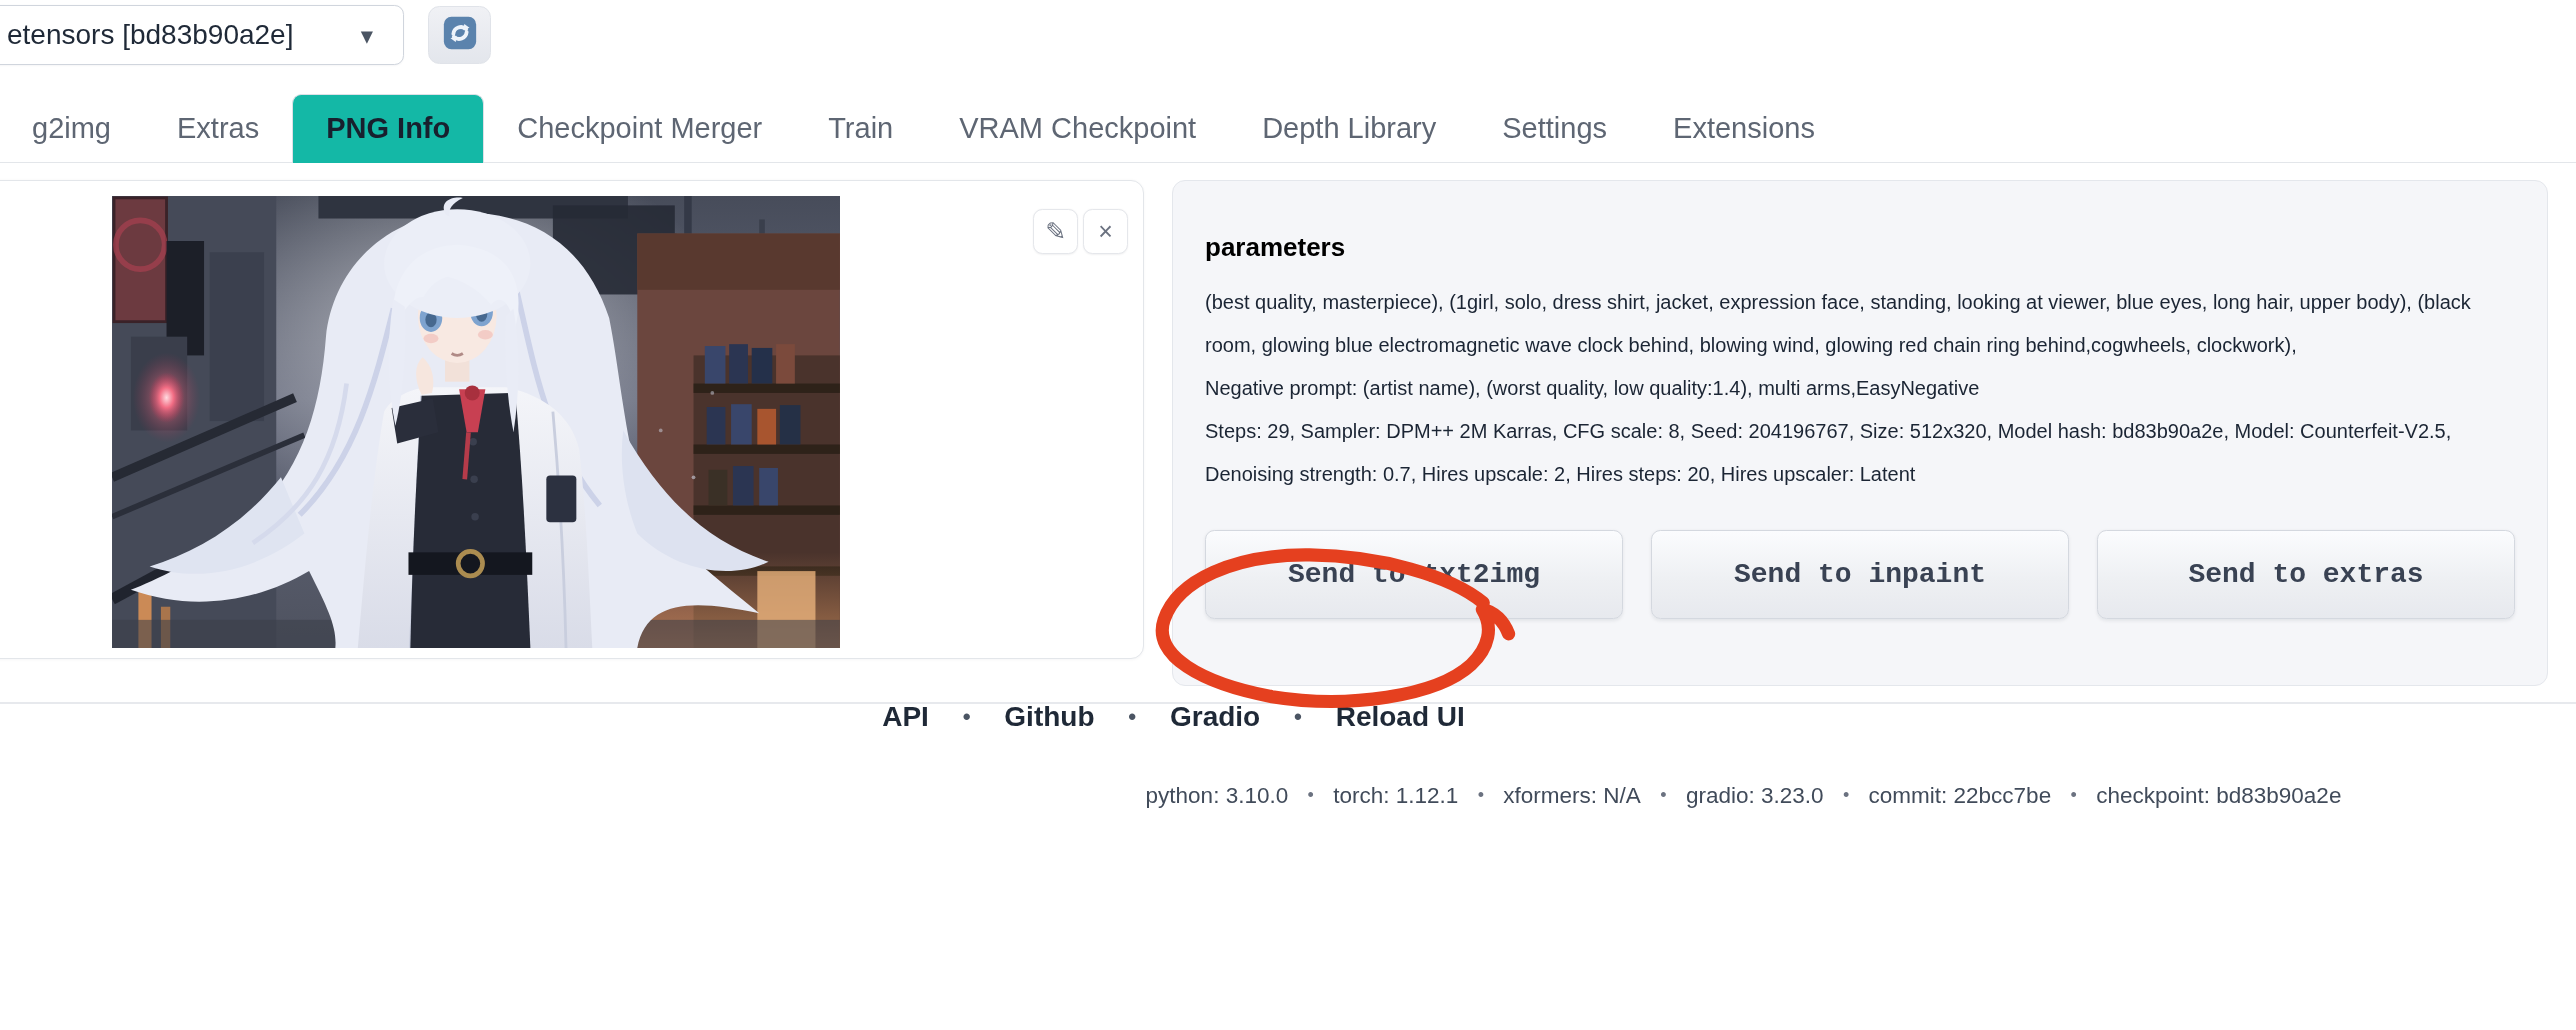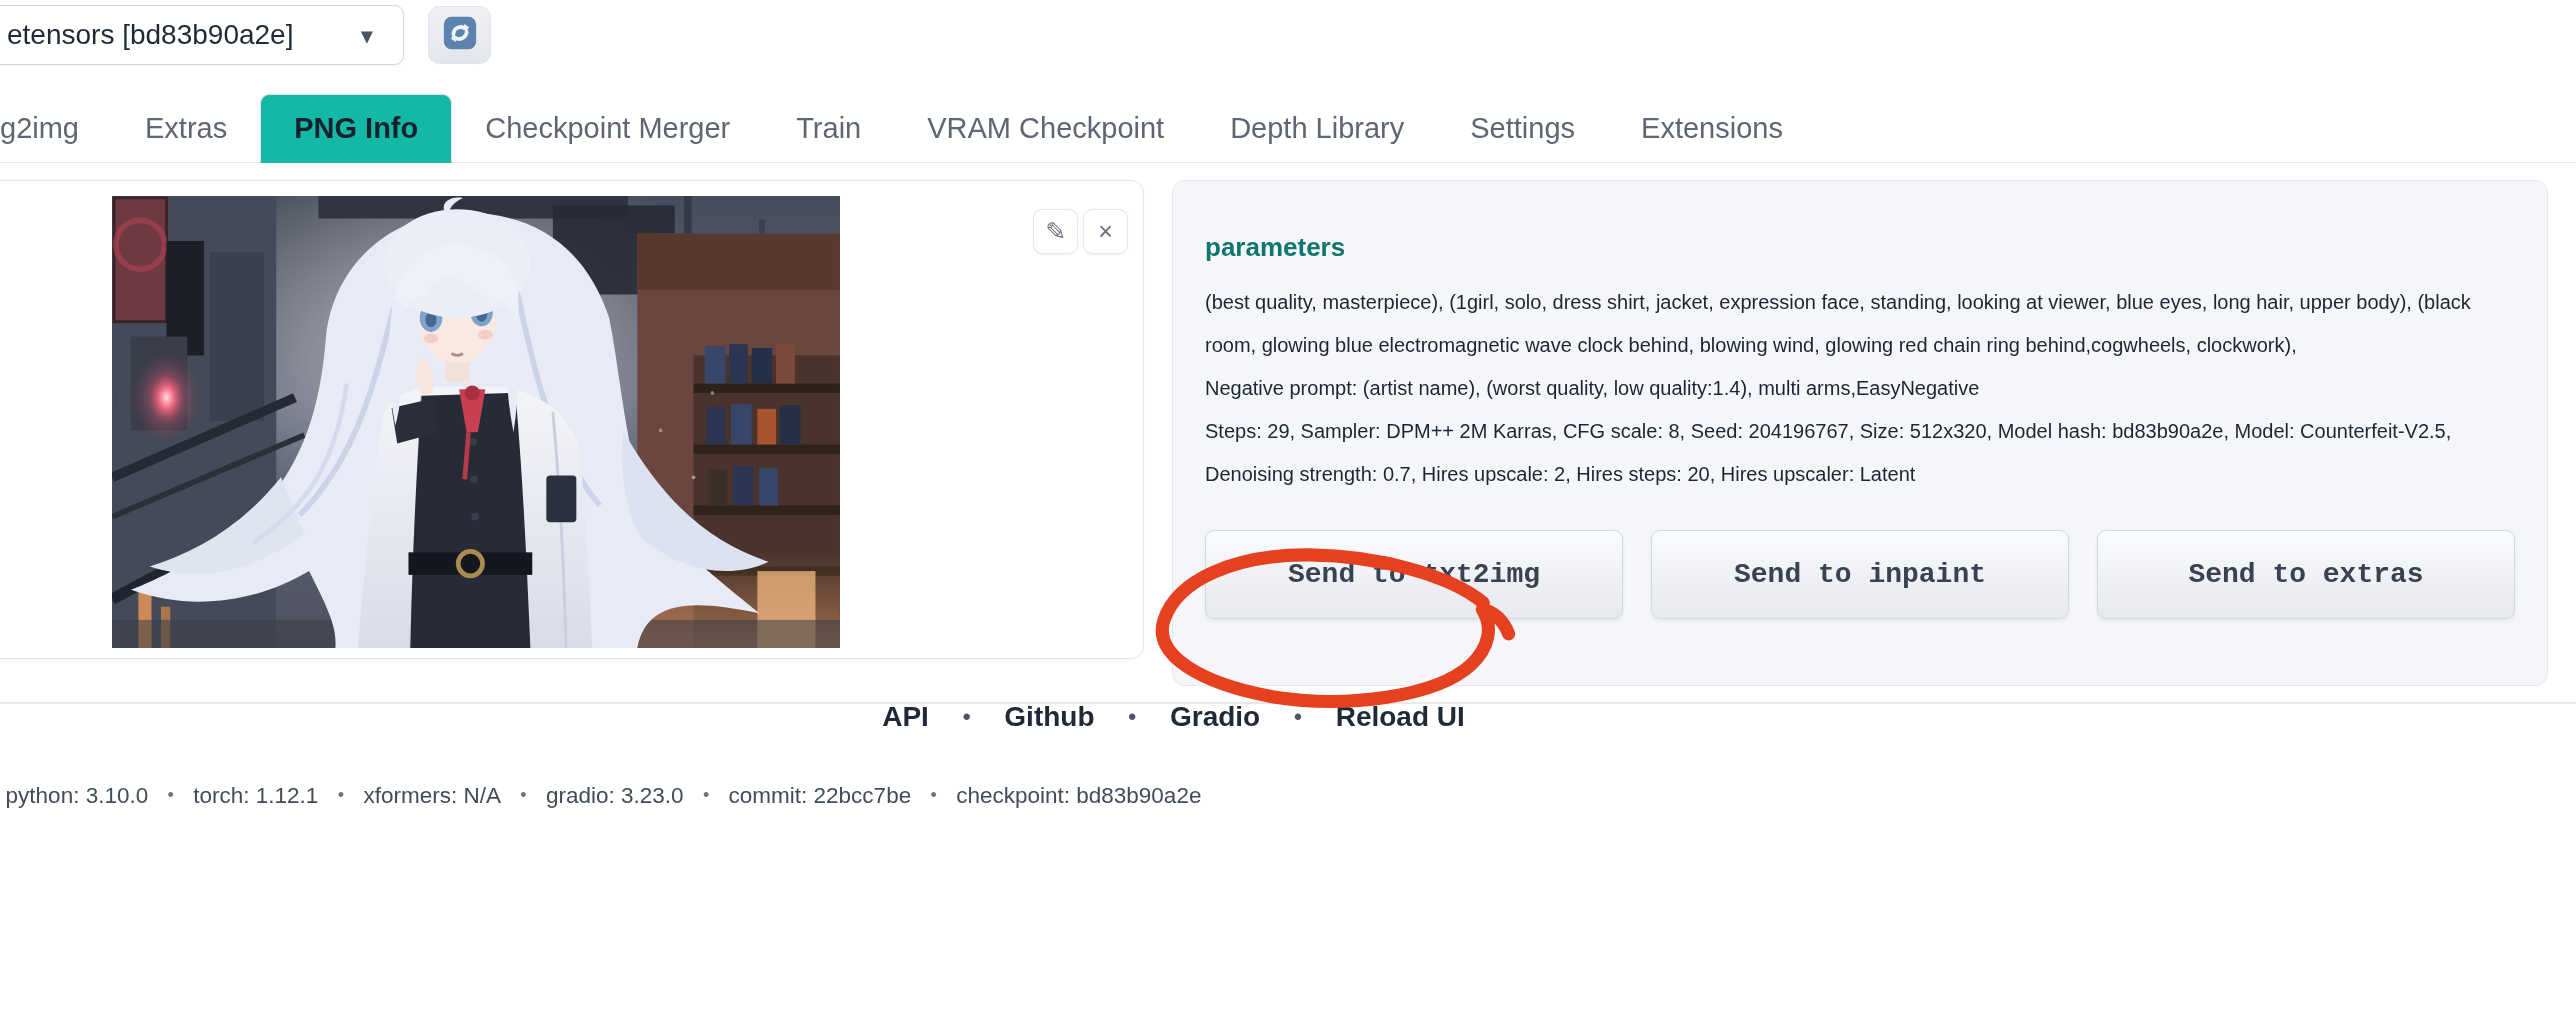--- a/index.html
+++ b/index.html
@@ -24,21 +24,21 @@
 
   
   .tabbar {
     position:absolute; left:0; top:94px; width:2576px; height:69px;
     border-bottom:0.9px solid #e3e6ea; display:flex; align-items:stretch;
   }
   .tab {
     display:flex; align-items:center; padding:0 33px; font-size:29px; color:#5e6673;
     cursor:pointer; white-space:nowrap;
   }
-  .tab.first { padding-left:0; }
+  .tab.first { padding-left:0;margin-left:32px; }
   .tab.active {
     background:#14b8a6; border:0.9px solid #dde0e6; border-bottom:none;
     border-radius:9.4px 9.4px 0 0; color:#18202e; font-weight:600;
     margin-bottom:-0.9px; position:relative; z-index:2;
   }
 
   
   .image-card {
     position:absolute; left:-197px; top:180px; width:1341px; height:479px;
     background:#ffffff; border:0.9px solid #e3e6ea; border-radius:13px;
@@ -54,21 +54,21 @@
     box-shadow:0 0.9px 1.9px rgba(16,24,40,.06); display:flex; align-items:center; justify-content:center;
     font-size:25px; color:#6b7280; cursor:pointer;
   }
 
   
   .params-panel {
     position:absolute; left:1172px; top:180px; width:1376px; height:506px;
     background:#f5f6f9; border:0.9px solid #e4e7ec; border-radius:13px;
     padding:51px 32px 0 32px;
   }
-  .params-title { font-size:26px; font-weight:700; color:#0f766e; height:32px; }
+  .params-title { font-size:26px; font-weight:700; color:#000000; height:32px; }
   .params-text { margin-top:17px; width:1312px; font-size:20px; line-height:43px; color:#1b2534; }
   .send-row { display:flex; gap:28px; margin-top:34px; }
   .send-btn {
     flex:1; height:89px; border:0.9px solid #d4d8df; border-radius:9.4px;
     background:linear-gradient(180deg,#fbfcfe 0%,#eef0f3 55%,#e7e9ee 100%);
     box-shadow:0 1.9px 3.8px rgba(15,23,42,.08);
     font-family:Liberation Mono, monospace;
     font-size:28px; font-weight:700; color:#394253; cursor:pointer;
   }
 
@@ -77,21 +77,21 @@
 
   
   .bottom-divider { position:absolute; left:0; top:702px; width:2576px; height:1.9px; background:#e7e9ed; }
   .footer-links {
     position:absolute; left:0; top:701px; width:2347px; text-align:center;
     font-size:28px; font-weight:600; color:#1f2937;
   }
   .footer-links .flink { margin:0 13px; cursor:pointer; }
   .footer-links .fsep { margin:0 13px; color:#4b5563; font-size:22.5px; vertical-align:1.9px; }
   .footer-version {
-    position:absolute; left:0; top:783px; width:2347px; text-align:left;
+    position:absolute; left:0; top:783px; width:2347px; text-align:right;
     font-size:22.5px; color:#414b5a;
   }
   .footer-version .vitem { margin:0 5.6px; }
   .footer-version .vsep { margin:0 7.5px; color:#6b7280; font-size:18px; vertical-align:1.9px; }
 </style>
 </head>
 <body>
 
 <div id="app">
 

